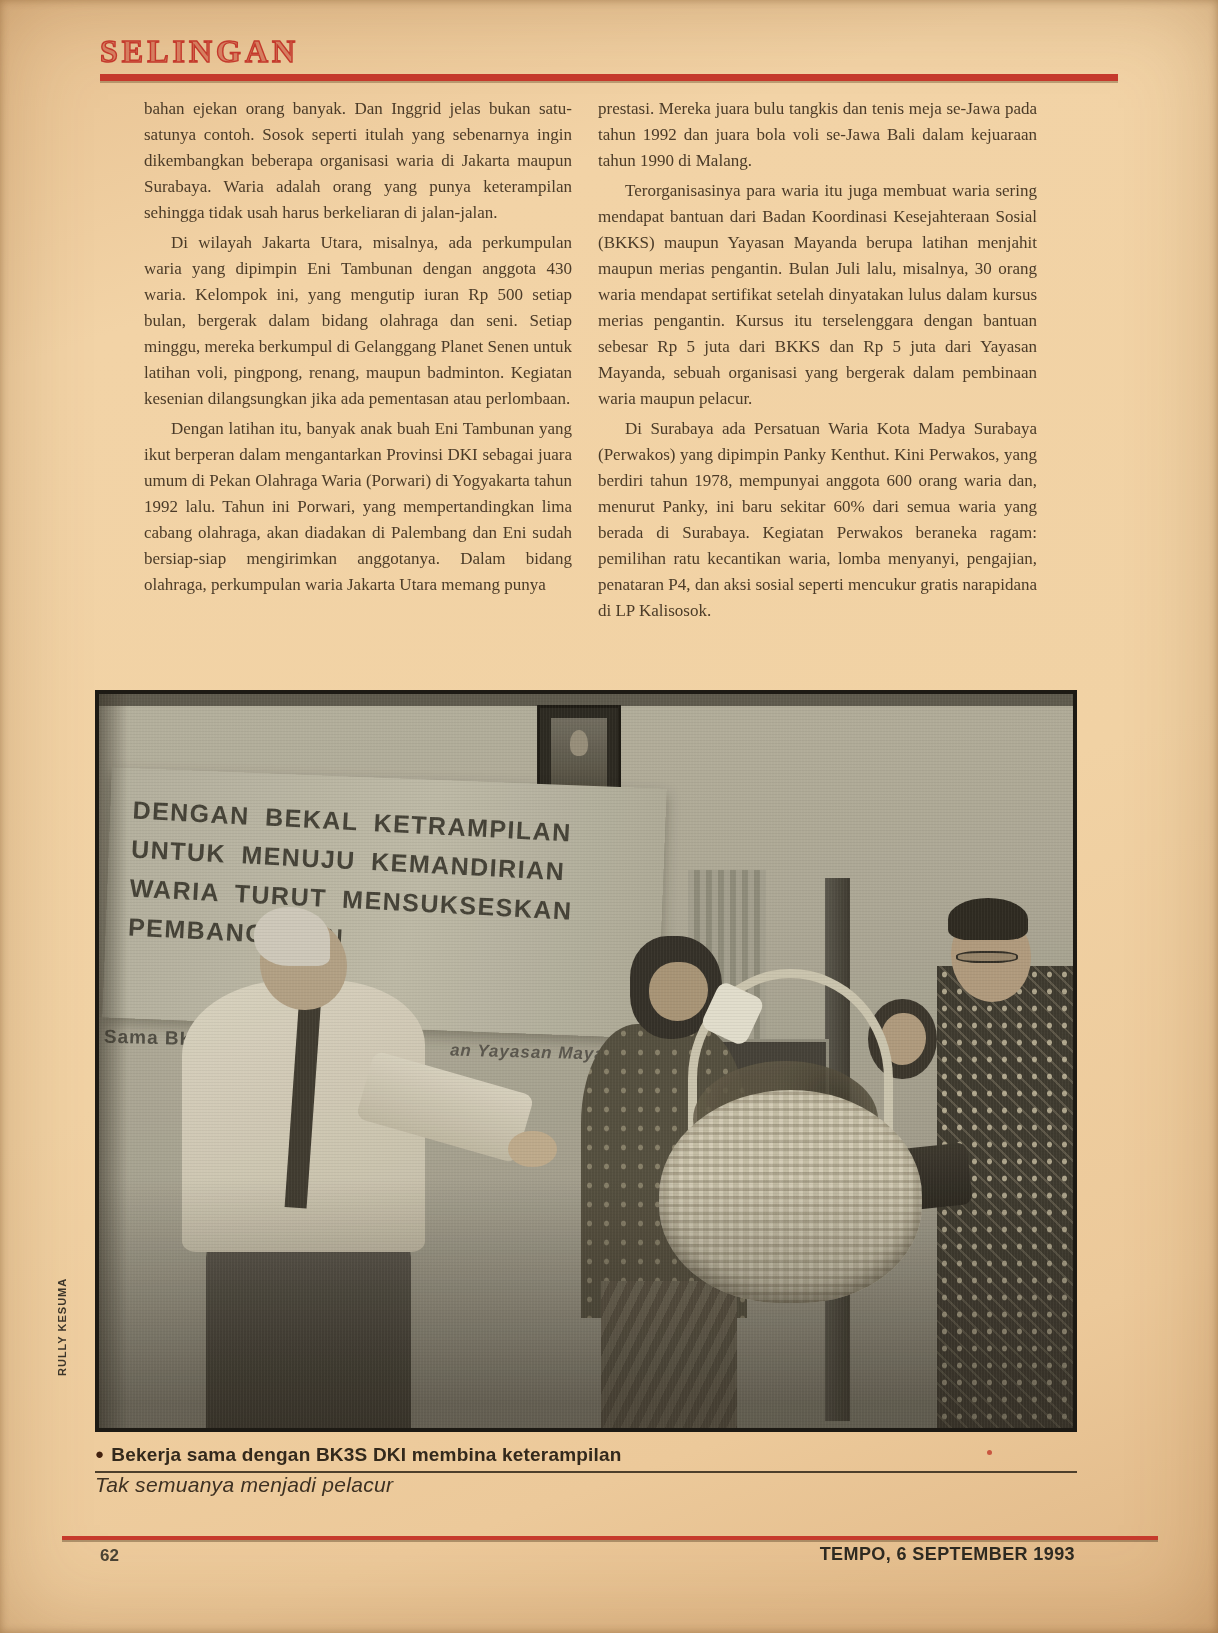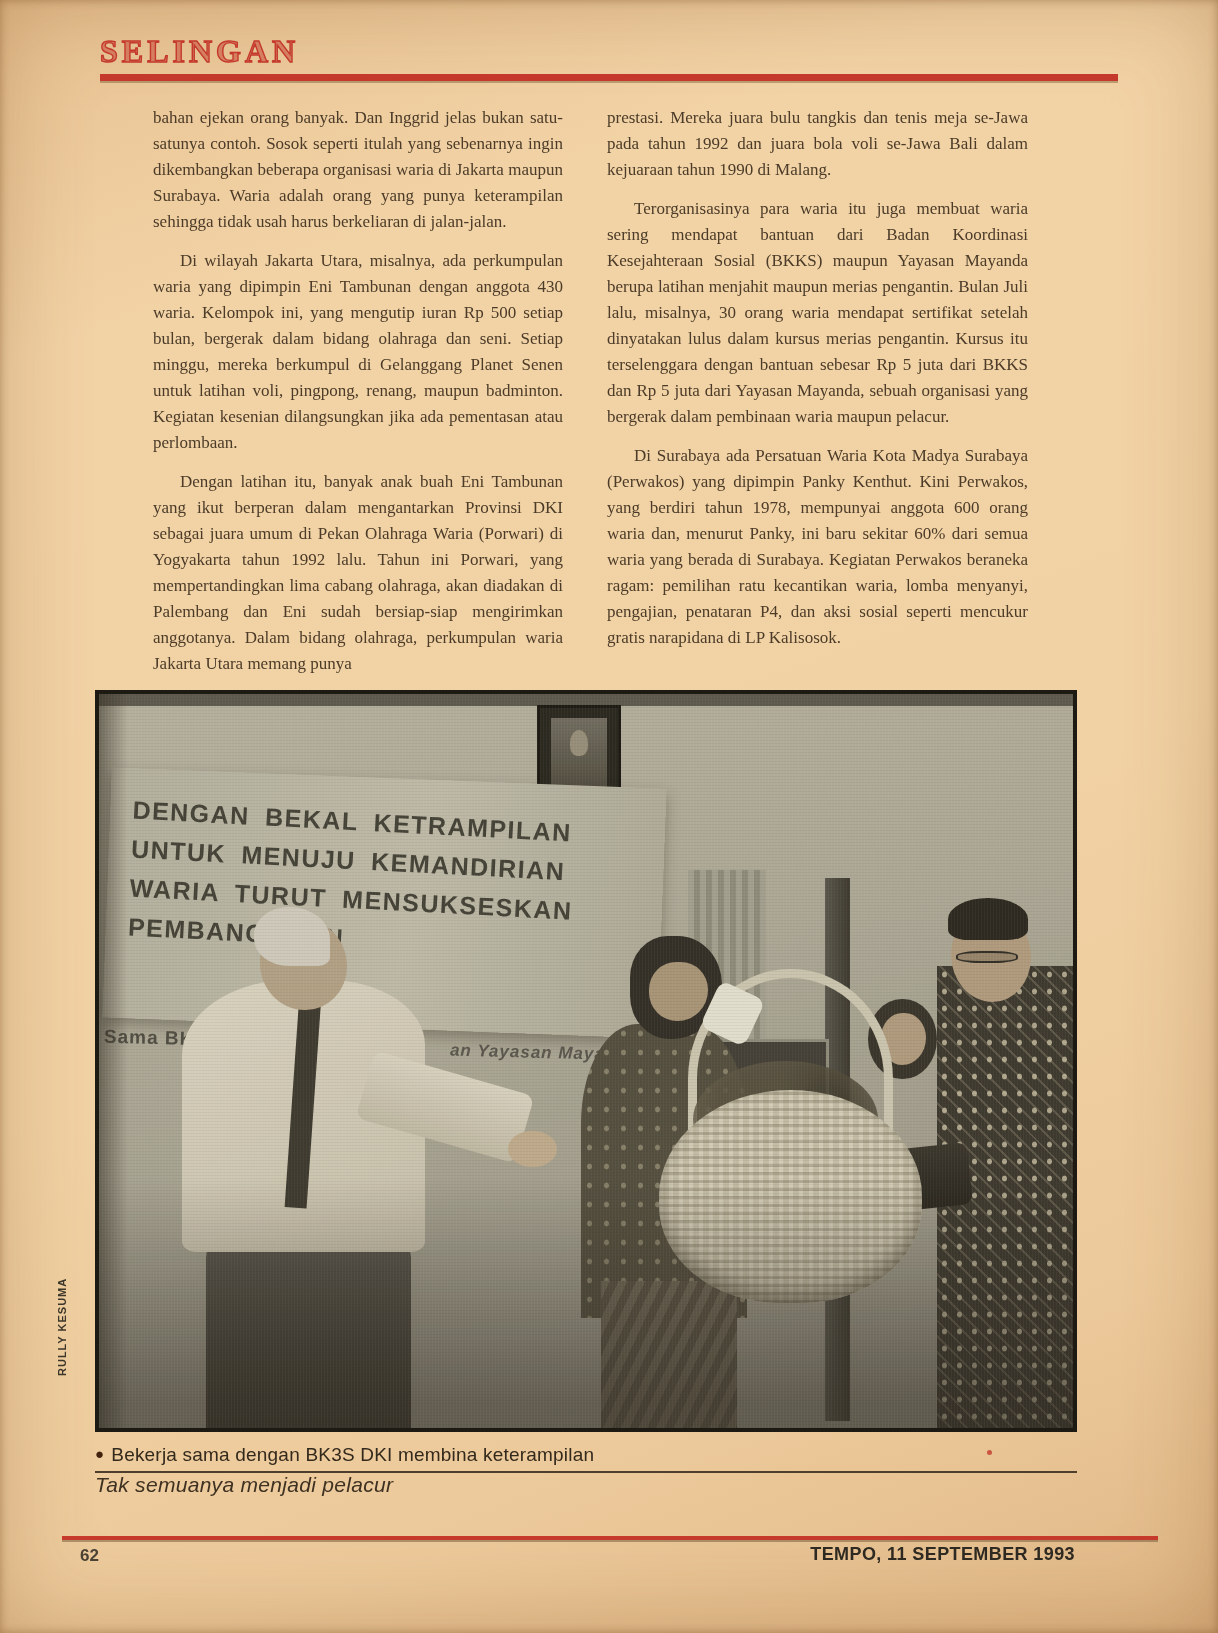--- a/index.html
+++ b/index.html
@@ -31,21 +31,21 @@
   }
 
   
   .col{
     position:absolute;top:92px;
     font-size:17px;line-height:26px;color:#4b3b28;
     text-align:justify;
   }
   .col-left{left:140px;width:436px;}
   .col-right{left:594px;width:447px;}
-  .col p{margin:13px;}
+  .col p{margin:4px;}
   .col p.indent{text-indent:27px;}
 
   
   .photo{
     position:absolute;left:95px;top:690px;width:982px;height:742px;
     box-sizing:border-box;border:4px solid #1d1a14;
     background:linear-gradient(168deg,#b7b3a1 0%,#aeaa98 40%,#9d998a 78%,#8e8a7c 100%);
     overflow:hidden;
   }
   .photo *{position:absolute;}
@@ -142,21 +142,21 @@
 
   .photo-grain{left:0;top:0;width:100%;height:100%;
     background:repeating-linear-gradient(0deg,rgba(30,28,20,.05) 0 1px,transparent 1px 3px),
                repeating-linear-gradient(90deg,rgba(255,245,220,.04) 0 1px,transparent 1px 3px),
                rgba(150,140,110,.08);
     pointer-events:none;}
 
   
   .caption-wrap{position:absolute;left:95px;top:1438px;width:982px;}
   .caption-bold{
-    font-family:"Liberation Sans", sans-serif;font-weight:400;
+    font-family:"Liberation Sans", sans-serif;font-weight:700;
     font-size:19px;color:#33291c;letter-spacing:.2px;
     padding-top:6px;
   }
   .caption-bullet{color:#42210f;font-size:15px;vertical-align:2px;margin-right:7px;}
   .caption-rule{margin-top:5px;height:2px;background:#4d3f2b;}
   .caption-italic{
     margin-top:0;
     font-family:"Liberation Sans", sans-serif;font-style:italic;
     font-size:21px;color:#3e3122;letter-spacing:.3px;
   }
@@ -165,21 +165,21 @@
   
   .photo-credit{
     position:absolute;left:56px;top:1266px;height:110px;
     writing-mode:vertical-rl;transform:rotate(180deg);
     font-family:"Liberation Sans", sans-serif;font-weight:700;
     font-size:11px;letter-spacing:1px;color:#3c352a;
   }
 
   
   .footer-rule{position:absolute;left:62px;top:1536px;width:1096px;height:4px;background:#c63a2c;box-shadow:0 2px 0 rgba(110,85,55,.5);}
-  .page-number{position:absolute;left:80px;top:1546px;font-family:"Liberation Sans", sans-serif;font-weight:700;font-size:17px;color:#4a4334;}
+  .page-number{position:absolute;left:100px;top:1546px;font-family:"Liberation Sans", sans-serif;font-weight:700;font-size:17px;color:#4a4334;}
   .issue-line{position:absolute;right:143px;top:1544px;font-family:"Liberation Sans", sans-serif;font-weight:700;font-size:18px;color:#2e2a21;letter-spacing:.4px;}
 </style>
 </head>
 <body>
 
 <div class="page">
 
   <div class="section-label">SELINGAN</div>
   <div class="top-rule"></div>
 
@@ -261,15 +261,15 @@
 
   <div class="caption-wrap">
     <div class="caption-bold"><span class="caption-bullet">●</span><span>Bekerja sama dengan BK3S DKI membina keterampilan</span></div>
     <div class="caption-rule"></div>
     <div class="caption-italic">Tak semuanya menjadi pelacur</div>
     <div class="red-speck"></div>
   </div>
 
   <div class="footer-rule"></div>
   <div class="page-number">62</div>
-  <div class="issue-line">TEMPO, 11 SEPTEMBER 1993</div>
+  <div class="issue-line">TEMPO, 6 SEPTEMBER 1993</div>
 
 </div>
 
 </body></html>

